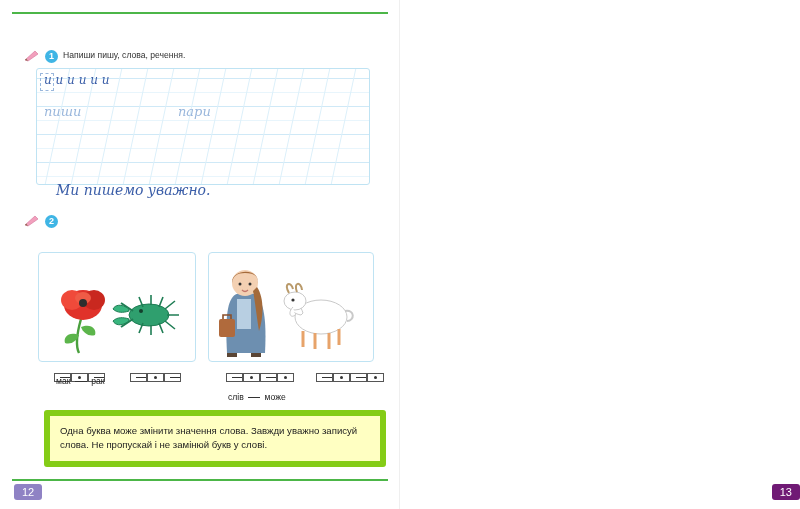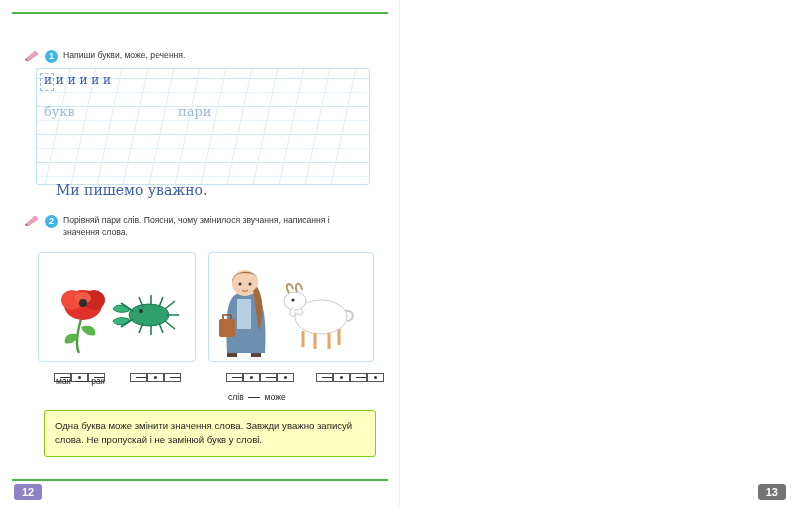--- a/index.html
+++ b/index.html
@@ -14,25 +14,25 @@
   .left-page{position:absolute;left:0;top:0;width:400px;height:509px;background:#fff;}
   .right-page{position:absolute;left:400px;top:0;width:400px;height:509px;background:#fff;}
   .spine{position:absolute;left:399px;top:0;width:2px;height:509px;background:#efefef;}
 
   
   .rule-top-left{position:absolute;left:12px;top:12px;width:376px;height:2px;background:#4cb648;}
   .rule-bot-left{position:absolute;left:12px;top:479px;width:376px;height:2px;background:#4cb648;}
 
   .pagenum{
     position:absolute;bottom:9px;
-    font-size:11px;color:#ffffff;font-weight:bold;
+    font-size:11px;color:#ffffff;font-weight:normal;
     background:#9a8ec8;border-radius:3px;padding:2px 8px;
   }
   .pagenum.left{left:14px;background:#8f82c4;}
-  .pagenum.right{right:14px;background:#737373;}
+  .pagenum.right{right:0;background:#701a75;}
 
   h1.title{
     position:absolute;left:40px;top:22px;width:340px;
     margin:0;font-size:15.5px;font-weight:bold;color:#1f2a63;
     letter-spacing:.2px;text-align:center;
   }
 
   
   .exnum{
     display:inline-block;width:13px;height:13px;border-radius:50%;
@@ -48,39 +48,39 @@
   .picto.pencil svg,.picto.book svg,.picto.speak svg{display:block;}
 
   
   .writebox{
     position:absolute;border:1px solid #bfe3f3;border-radius:3px;background:#fff;
     overflow:hidden;
   }
   .writebox .hline{position:absolute;left:0;right:0;height:1px;background:#cfe9f7;}
   .writebox .vline{position:absolute;top:0;bottom:0;width:1px;background:#dcf0fa;transform:skewX(-12deg);}
   .script{
-    position:absolute;font-family:"DejaVu Serif", serif;
+    position:absolute;font-family:"DejaVu Serif", serif;font-style:italic;
     color:#2f4f8f;white-space:nowrap;text-align:right;
   }
   .script.blue{color:#3b5ea8;}
   .dashed-box{position:absolute;border:1px dashed #9ab7dc;}
 
   
   .card{position:absolute;border:1px solid #bfe3f3;border-radius:4px;background:#fff;}
 
   
   .scheme{position:absolute;display:flex;}
   .scheme .cell{width:17px;height:9px;border:1px solid #555;box-sizing:border-box;position:relative;background:#fff;}
   .scheme .cell .dot{position:absolute;left:50%;top:50%;width:3px;height:3px;margin:-1.5px 0 0 -1.5px;border-radius:50%;background:#333;}
   .scheme .cell .dash{position:absolute;left:3px;top:50%;width:10px;height:1.5px;margin-top:-.75px;background:#333;}
   .wordpair{position:absolute;font-size:8.6px;color:#222;}
 
   
   .yellowbox{
-    position:absolute;background:#ffffc2;border:1px solid #84cc16;border-radius:3px;
+    position:absolute;background:#ffffc2;border:6px solid #84cc16;border-radius:3px;
     padding:8px 10px;font-size:9.6px;color:#222;line-height:1.5;
   }
 
   .dash{display:inline-block;width:12px;height:1px;background:#333;vertical-align:middle;margin:0 2px;}
 </style>
 </head>
 <body>
 
 <div class="page">
 
@@ -92,21 +92,21 @@
 
     <div class="task" style="left:24px;top:50px;width:360px;">
       <div class="row">
         <span class="picto pencil">
           <svg width="16" height="12" viewBox="0 0 16 12">
             <path d="M1 10 L11 1 L14 4 L4 11 Z" fill="#f2a0bd" stroke="#d87fa3" stroke-width=".7"></path>
             <path d="M1 10 L4 11 L2.2 8.5 Z" fill="#8d6a4f"></path>
           </svg>
         </span>
         <span class="exnum">1</span>
-        <span class="extext">Напиши букви, може, речення.</span>
+        <span class="extext">Напиши пишу, слова, речення.</span>
       </div>
     </div>
 
     <div class="writebox" style="left:36px;top:68px;width:332px;height:115px;">
       <div class="hline" style="top:9px;"></div>
       <div class="hline" style="top:23px;background:#e8f5fc;"></div>
       <div class="hline" style="top:37px;"></div>
       <div class="hline" style="top:51px;background:#e8f5fc;"></div>
       <div class="hline" style="top:65px;"></div>
       <div class="hline" style="top:79px;background:#e8f5fc;"></div>
@@ -121,34 +121,33 @@
       <div class="vline" style="left:176px;"></div>
         <div class="vline" style="left:202px;"></div>
       <div class="vline" style="left:228px;"></div>
         <div class="vline" style="left:254px;"></div>
       <div class="vline" style="left:280px;"></div>
         <div class="vline" style="left:306px;"></div>
     </div>
 
     <div class="dashed-box" style="left:40px;top:73px;width:12px;height:16px;"></div>
     <div class="script blue" style="left:44px;top:73px;font-size:12px;">и и и и и и</div>
-    <div class="script" style="left:44px;top:104px;font-size:13px;color:#9ab7dc;">букв</div>
+    <div class="script" style="left:44px;top:104px;font-size:13px;color:#9ab7dc;">пиши</div>
     <div class="script" style="left:178px;top:104px;font-size:13px;color:#9ab7dc;">пари</div>
     <div class="script blue" style="left:56px;top:134px;font-size:14px;margin-top:48px;">Ми пишемо уважно.</div>
 
     <div class="task" style="left:24px;top:215px;width:360px;">
       <div class="row">
         <span class="picto pencil">
           <svg width="16" height="12" viewBox="0 0 16 12">
             <path d="M1 10 L11 1 L14 4 L4 11 Z" fill="#f2a0bd" stroke="#d87fa3" stroke-width=".7"></path>
             <path d="M1 10 L4 11 L2.2 8.5 Z" fill="#8d6a4f"></path>
           </svg>
         </span>
         <span class="exnum">2</span>
-        <span class="extext" style="width:300px;">Порівняй пари слів. Поясни, чому змінилося звучання, написання і значення слова.</span>
       </div>
     </div>
 
     <div class="card" style="left:38px;top:252px;width:156px;height:108px;">
       <svg width="154" height="106" viewBox="0 0 154 106">
 
         <g>
           <path d="M42 66 C38 80 36 92 40 100" stroke="#4aa03e" stroke-width="2.4" fill="none"></path>
           <path d="M40 82 C30 78 24 84 26 90 C32 92 38 88 40 82Z" fill="#5cb54b"></path>
           <path d="M42 74 C52 70 58 76 56 82 C50 84 44 80 42 74Z" fill="#5cb54b"></path>

